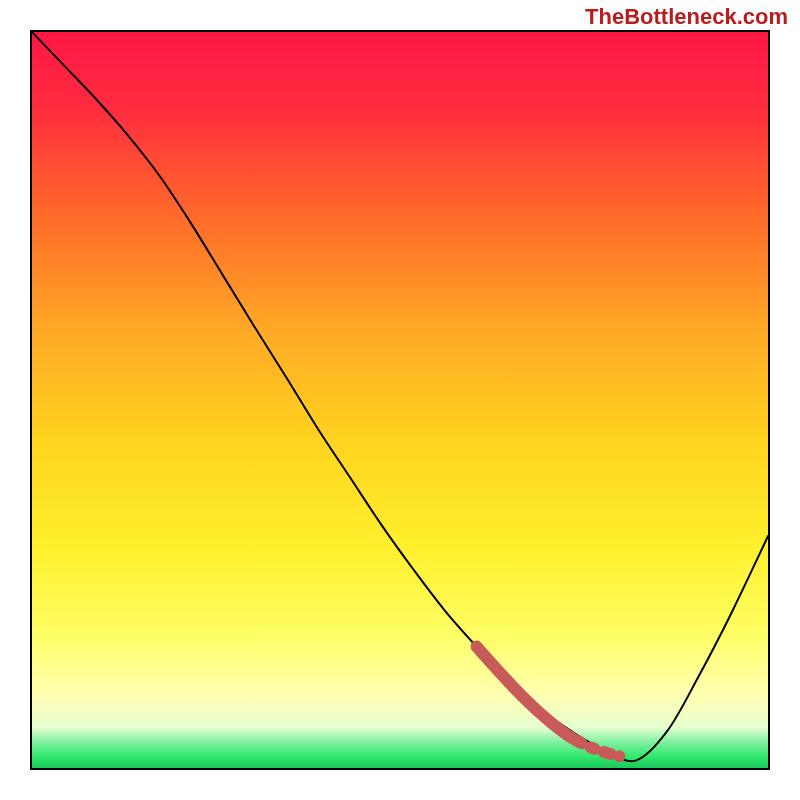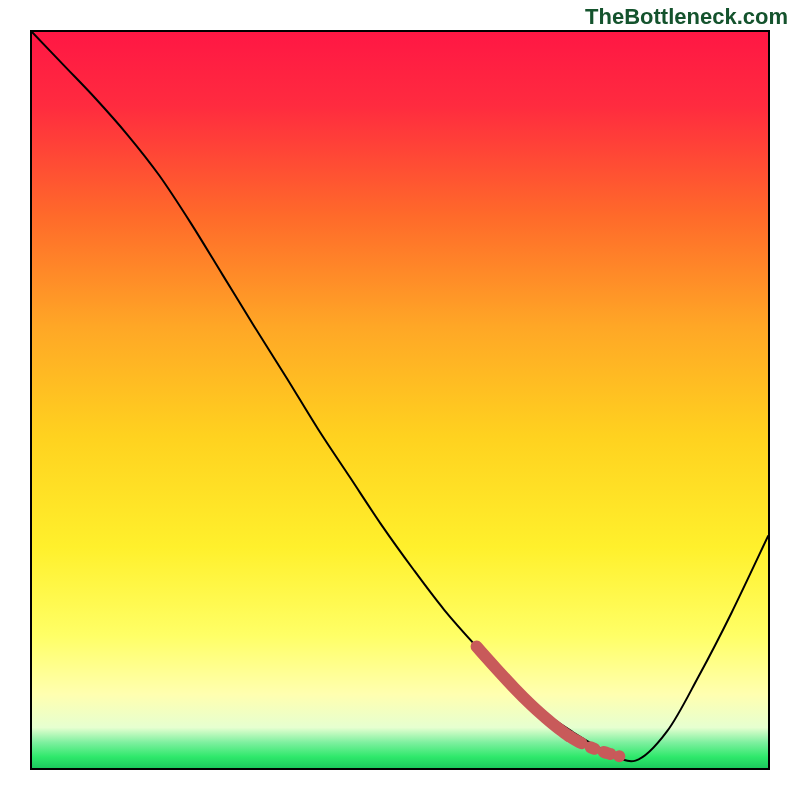--- a/index.html
+++ b/index.html
@@ -9,21 +9,21 @@
     width: 800px;
     height: 800px;
   }
   .watermark {
     position: absolute;
     top: 4px;
     right: 12px;
     font-family: Arial, Helvetica, sans-serif;
     font-size: 22px;
     font-weight: bold;
-    color: #14532d;
+    color: #b91c1c;
     z-index: 10;
     margin-left: 30px;
   }
   .plot-area {
     position: absolute;
     left: 30px;
     top: 30px;
     width: 740px;
     height: 740px;
     border: 2px solid #000;

